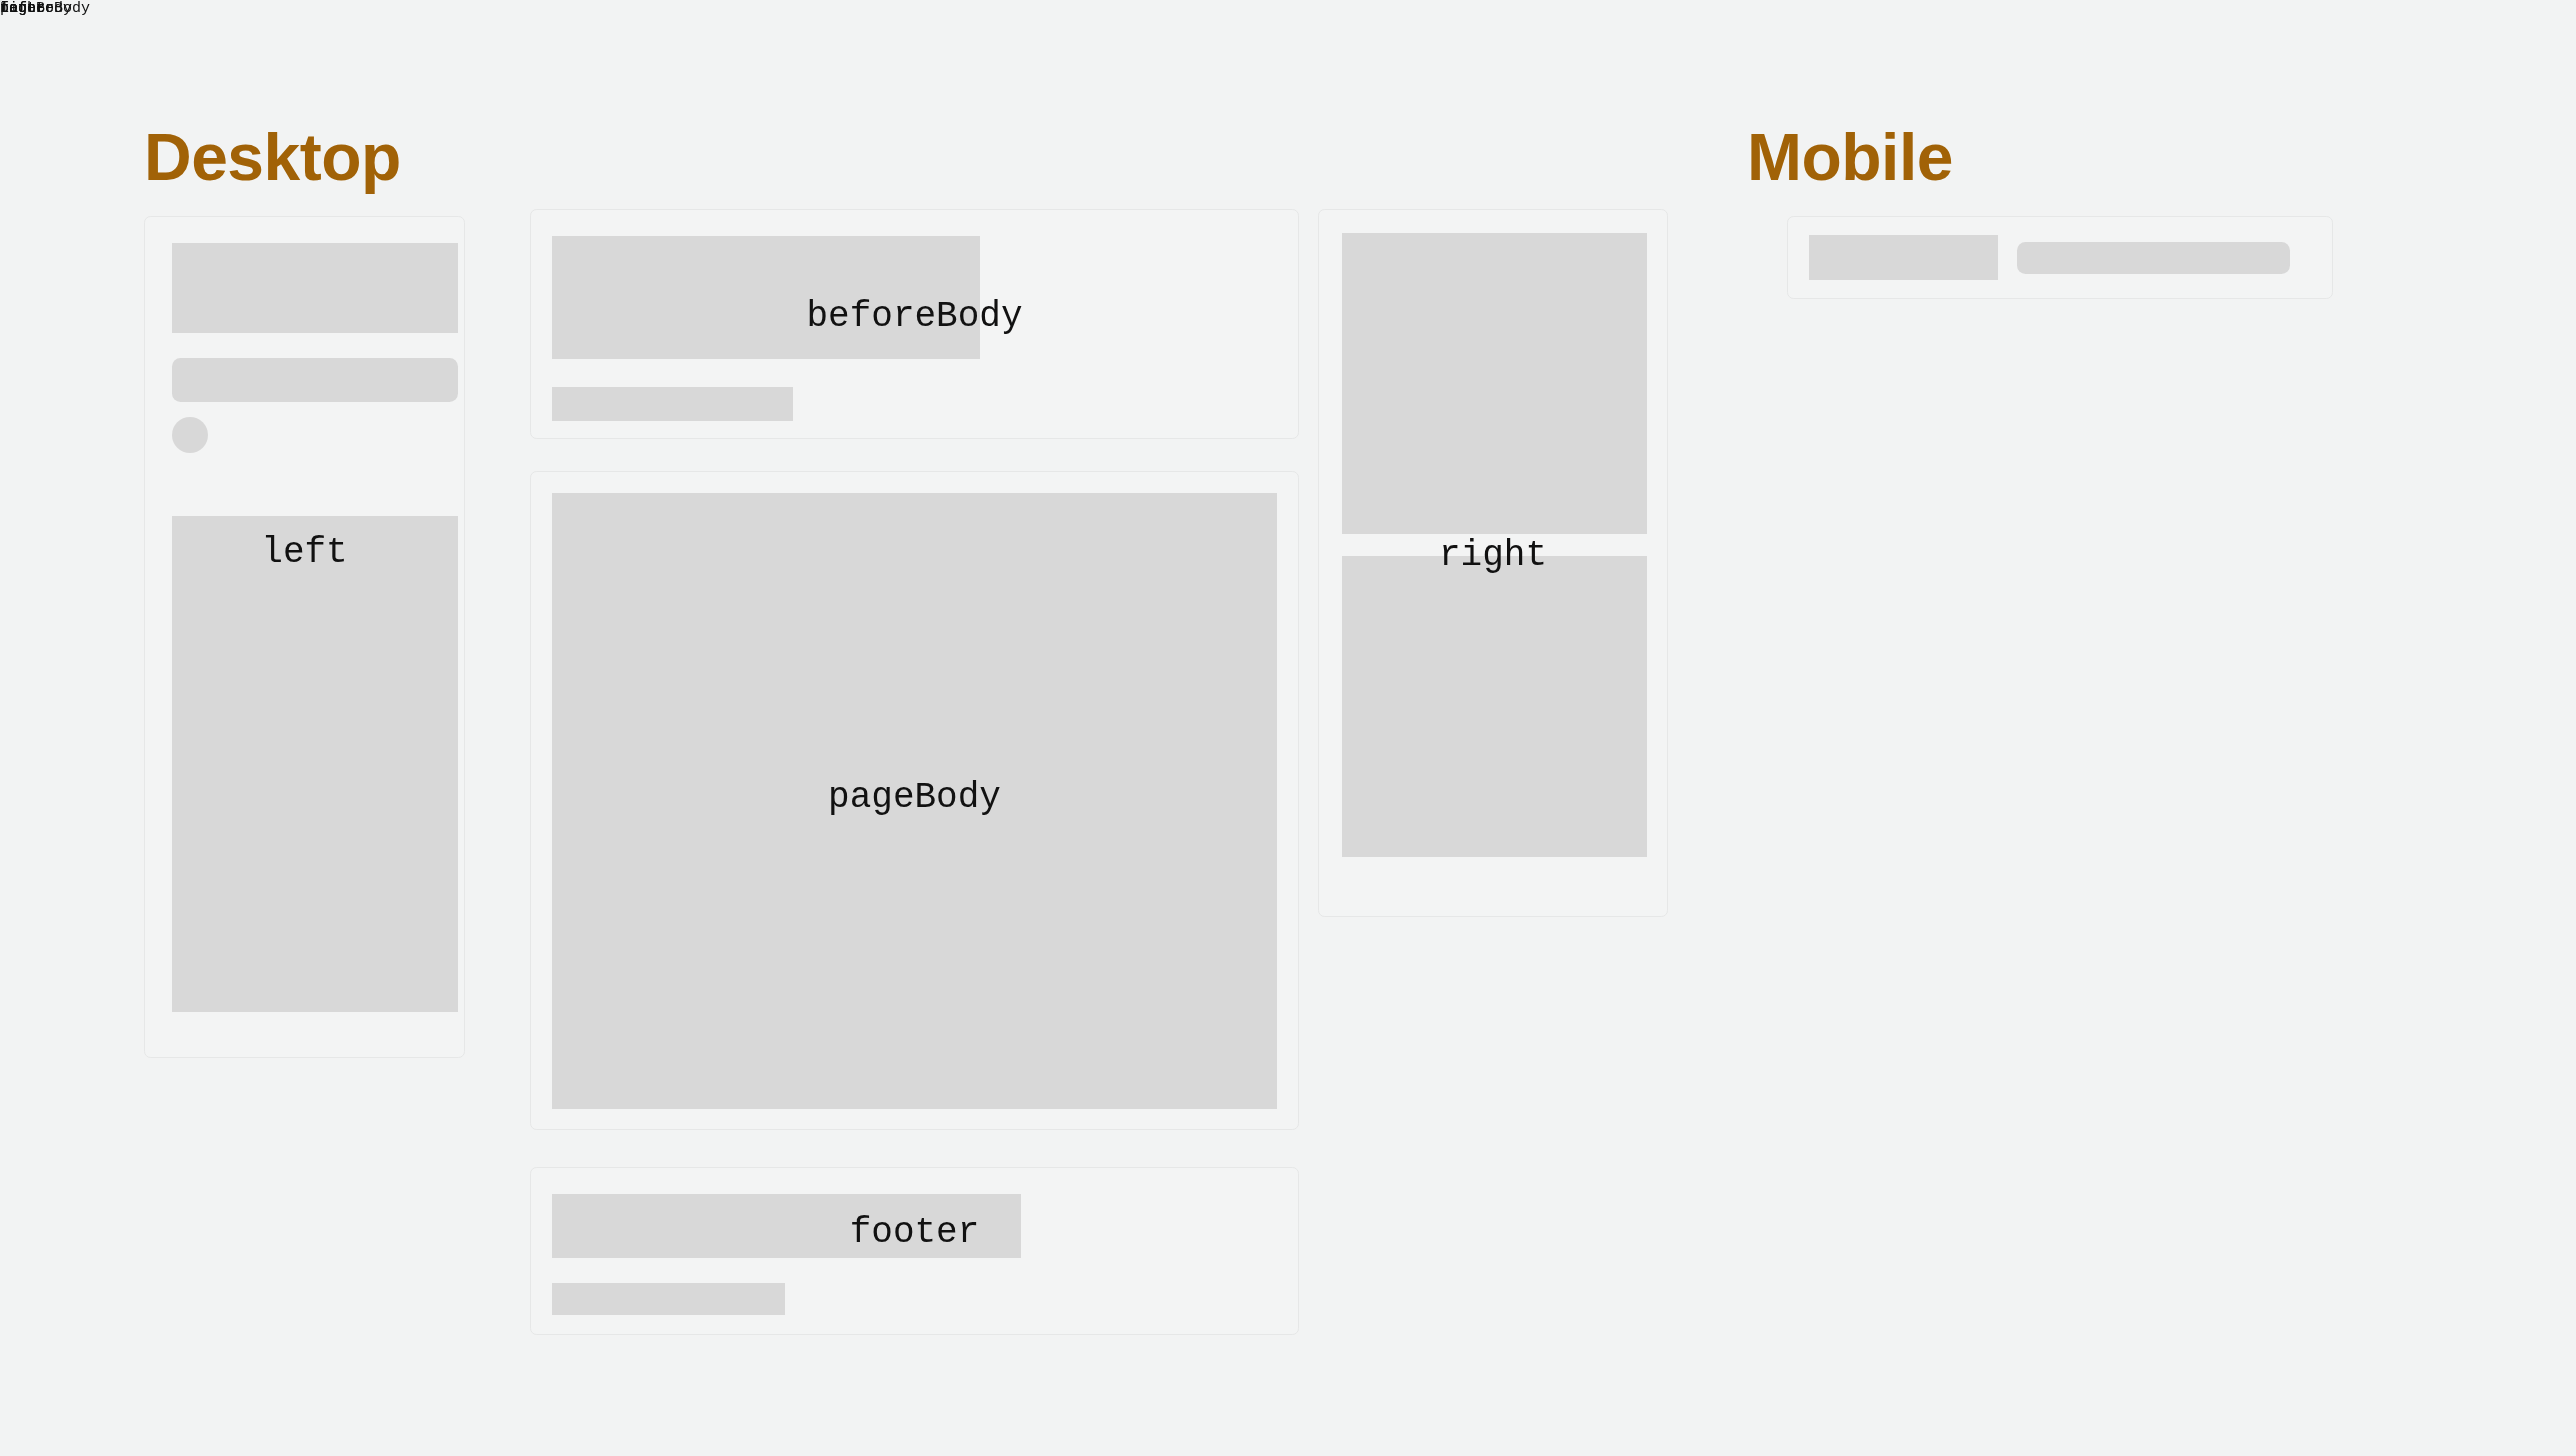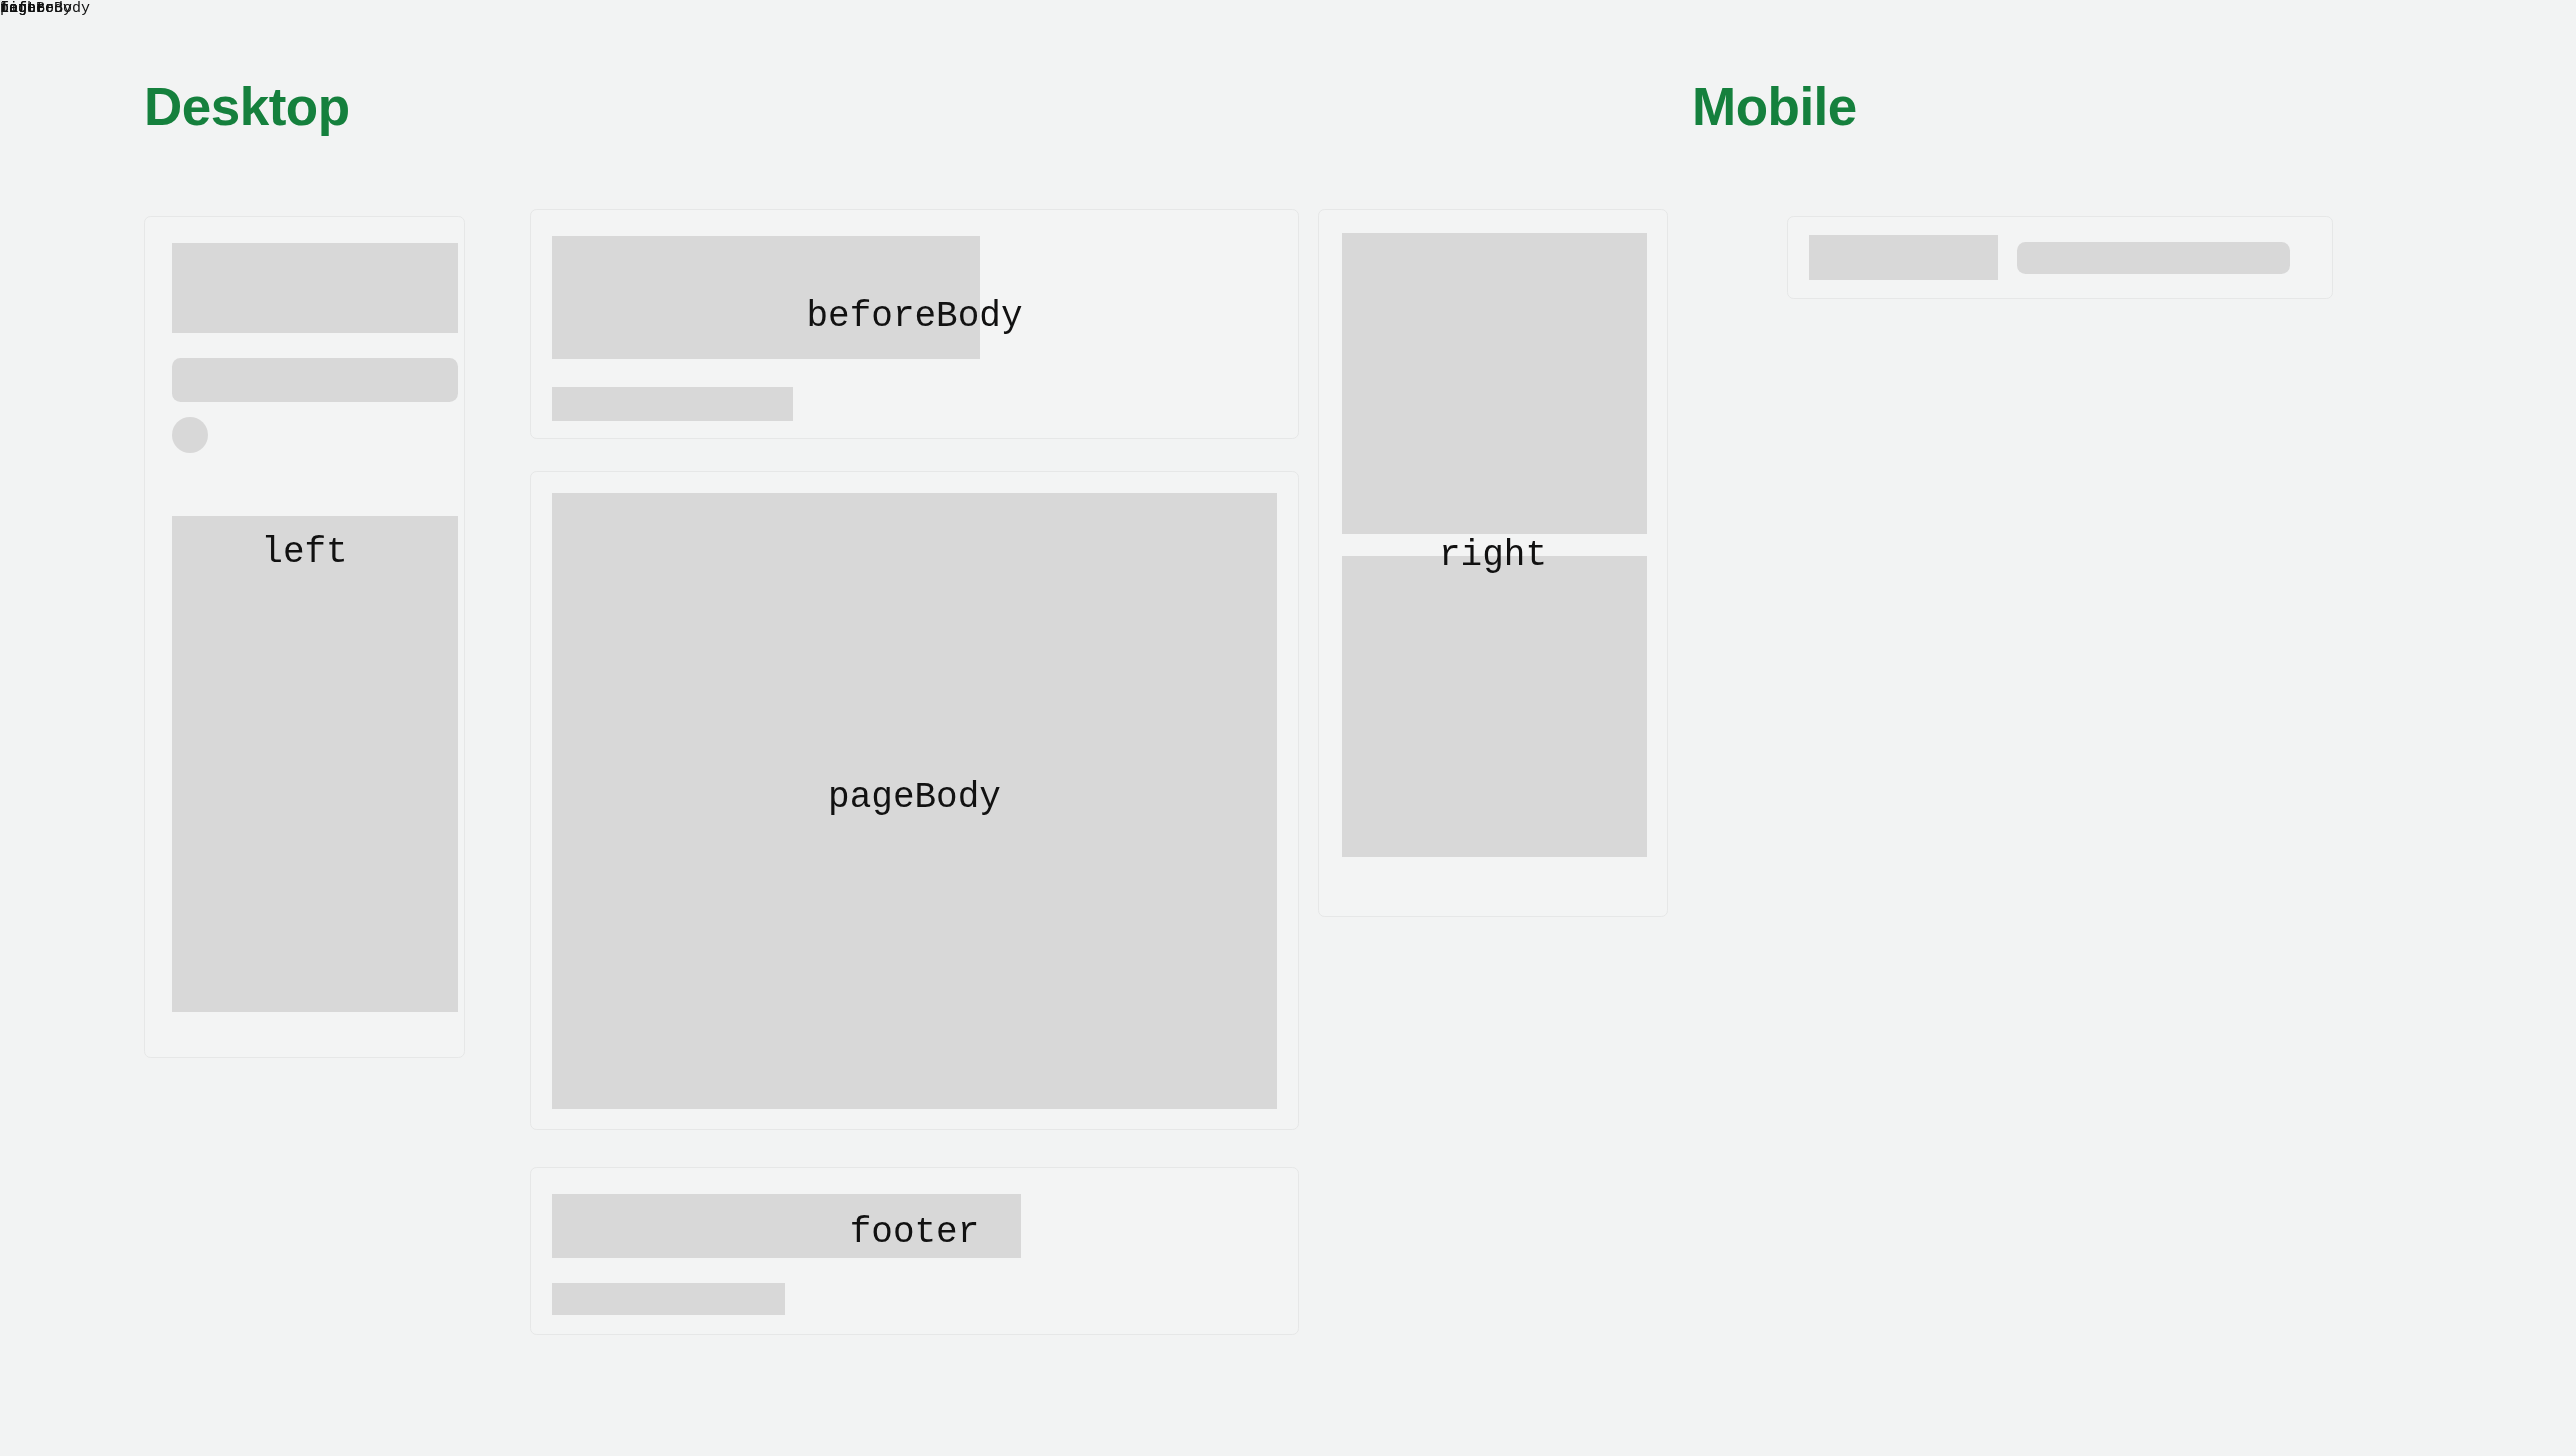--- a/index.html
+++ b/index.html
@@ -16,28 +16,29 @@
     width: 2576px;
     height: 1456px;
     overflow: hidden;
   }
 
   
   .section-title {
     position: absolute;
     font-family: "Liberation Sans", sans-serif;
     font-weight: bold;
-    font-size: 53px;
+    font-size: 66px;
     line-height: 1;
-    color: #15803d;
+    color: #a16207;
     letter-spacing: -0.5px;
     white-space: nowrap;
+    margin-top: 44px;
   }
   #title-desktop { left: 144px; top: 80px; }
-  #title-mobile  { left: 1692px; top: 80px; }
+  #title-mobile  { left: 1747px; top: 80px; }
 
   
   .panel {
     position: absolute;
     background: #f3f4f4;
     border: 1.9px solid #e6e7e7;
     border-radius: 6.6px;
   }
 
   

